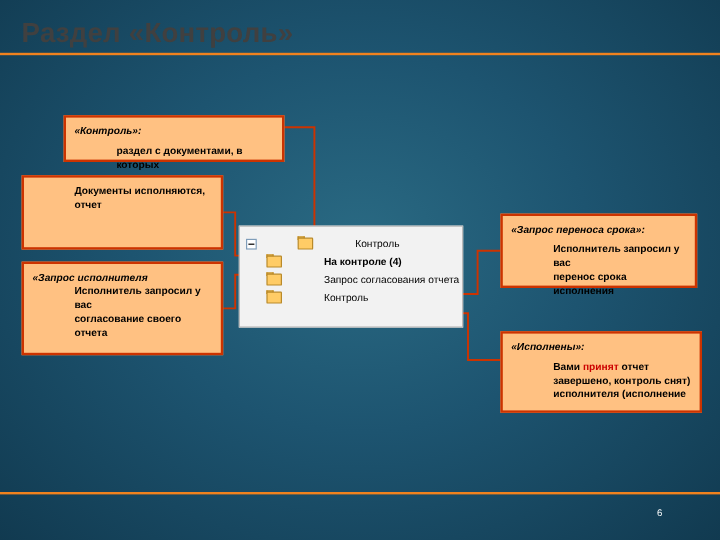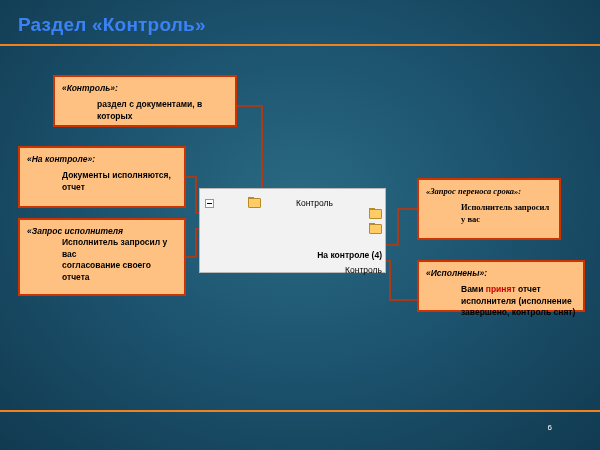--- a/index.html
+++ b/index.html
@@ -18,23 +18,23 @@
   .slide {
     position: absolute;
     left: 0; top: 0;
     width: 600px;
     height: 450px;
   }
   .title {
     position: absolute;
     left: 18px;
     top: 14px;
-    font-size: 19px;
+    font-size: 23px;
     font-weight: bold;
-    color: #3b82f6;
+    color: #404040;
     letter-spacing: 0.2px;
   }
   .title-rule {
     position: absolute;
     left: 0;
     top: 44px;
     width: 600px;
     height: 2px;
     background: #f0821e;
   }
@@ -72,25 +72,25 @@
     display: block;
   }
   .callout .body {
     font-weight: bold;
     display: block;
     padding-left: 35px;
   }
   .u { text-decoration: underline; }
   .red { color: #cc0000; }
 
-  #callout-control { left: 53px; top: 75px; width: 184px; height: 52px; }
+  #callout-control { left: 53px; top: 96px; width: 184px; height: 39px; }
   #callout-nakontrole { left: 18px; top: 146px; width: 168px; height: 62px; }
   #callout-soglasovanie { left: 18px; top: 218px; width: 168px; height: 78px; }
-  #callout-perenos { left: 417px; top: 178px; width: 144px; height: 62px; font-family: Liberation Serif, serif; }
-  #callout-ispolneny { left: 417px; top: 260px; width: 168px; height: 52px; }
+  #callout-perenos { left: 417px; top: 178px; width: 164px; height: 62px; }
+  #callout-ispolneny { left: 417px; top: 276px; width: 168px; height: 68px; }
 
   
   .tree {
     position: absolute;
     left: 199px;
     top: 188px;
     width: 187px;
     height: 85px;
     background: #f2f2f2;
     border: 1px solid #b9b9b9;
@@ -99,21 +99,21 @@
     font-size: 8.5px;
     color: #000;
   }
   .tree-row {
     display: flex;
     align-items: flex-end;
     height: 15px;
     white-space: nowrap;
     gap: 31px;
   }
-  .tree-row.child { padding-left: 14px; flex-direction: column; }
+  .tree-row.child { padding-left: 14px; }
   .tree-row .lbl { margin-left: 4px; }
   .tree-row.bold .lbl { font-weight: bold; }
   .expander {
     width: 9px; height: 9px;
     border: 1px solid #7f9db9;
     background: #ffffff;
     position: relative;
     box-sizing: border-box;
     flex: 0 0 auto;
   }
@@ -179,40 +179,40 @@
 
     <polyline points="417,300 390,300 390,261 381,261" fill="none" stroke="#cc3300" stroke-width="1.6"></polyline>
   </svg>
 
   <div class="callout" id="callout-control">
     <span class="hdr">«Контроль»:</span>
     <span class="body">раздел с документами, в которых</span>
   </div>
 
   <div class="callout" id="callout-nakontrole">
-    <span class="hdr">«На контроле»:</span>
     <span class="body">Документы исполняются, отчет</span>
   </div>
 
   <div class="callout" id="callout-soglasovanie">
     <span class="hdr" style="margin-bottom:0">«Запрос исполнителя</span>
     <span class="body">Исполнитель запросил у вас</span>
     <span class="body">согласование своего отчета</span>
   </div>
 
   <div class="callout" id="callout-perenos">
     <span class="hdr">«Запрос переноса срока»:</span>
     <span class="body">Исполнитель запросил у вас</span>
+    <span class="body">перенос срока исполнения</span>
   </div>
 
   <div class="callout" id="callout-ispolneny">
     <span class="hdr">«Исполнены»:</span>
     <span class="body"><span>Вами </span><span class="red">принят</span><span> отчет</span></span>
+    <span class="body">завершено, контроль снят)</span>
     <span class="body">исполнителя (исполнение</span>
-    <span class="body">завершено, контроль снят)</span>
   </div>
 
   <div class="tree">
     <div class="tree-row">
       <span class="expander"></span>
       <span class="folder">
           <span class="tab"></span>
           <span class="back"></span>
         </span>
       <span class="lbl">Контроль</span>
@@ -222,17 +222,24 @@
           <span class="tab"></span>
           <span class="back"></span>
         </span>
       <span class="lbl">На контроле (4)</span>
     </div>
     <div class="tree-row child">
       <span class="folder">
           <span class="tab"></span>
           <span class="back"></span>
         </span>
+      <span class="lbl">Запрос согласования отчета</span>
+    </div>
+    <div class="tree-row child">
+      <span class="folder">
+          <span class="tab"></span>
+          <span class="back"></span>
+        </span>
       <span class="lbl">Контроль</span>
     </div>
   </div>
 
 </div>
 
 </body></html>

